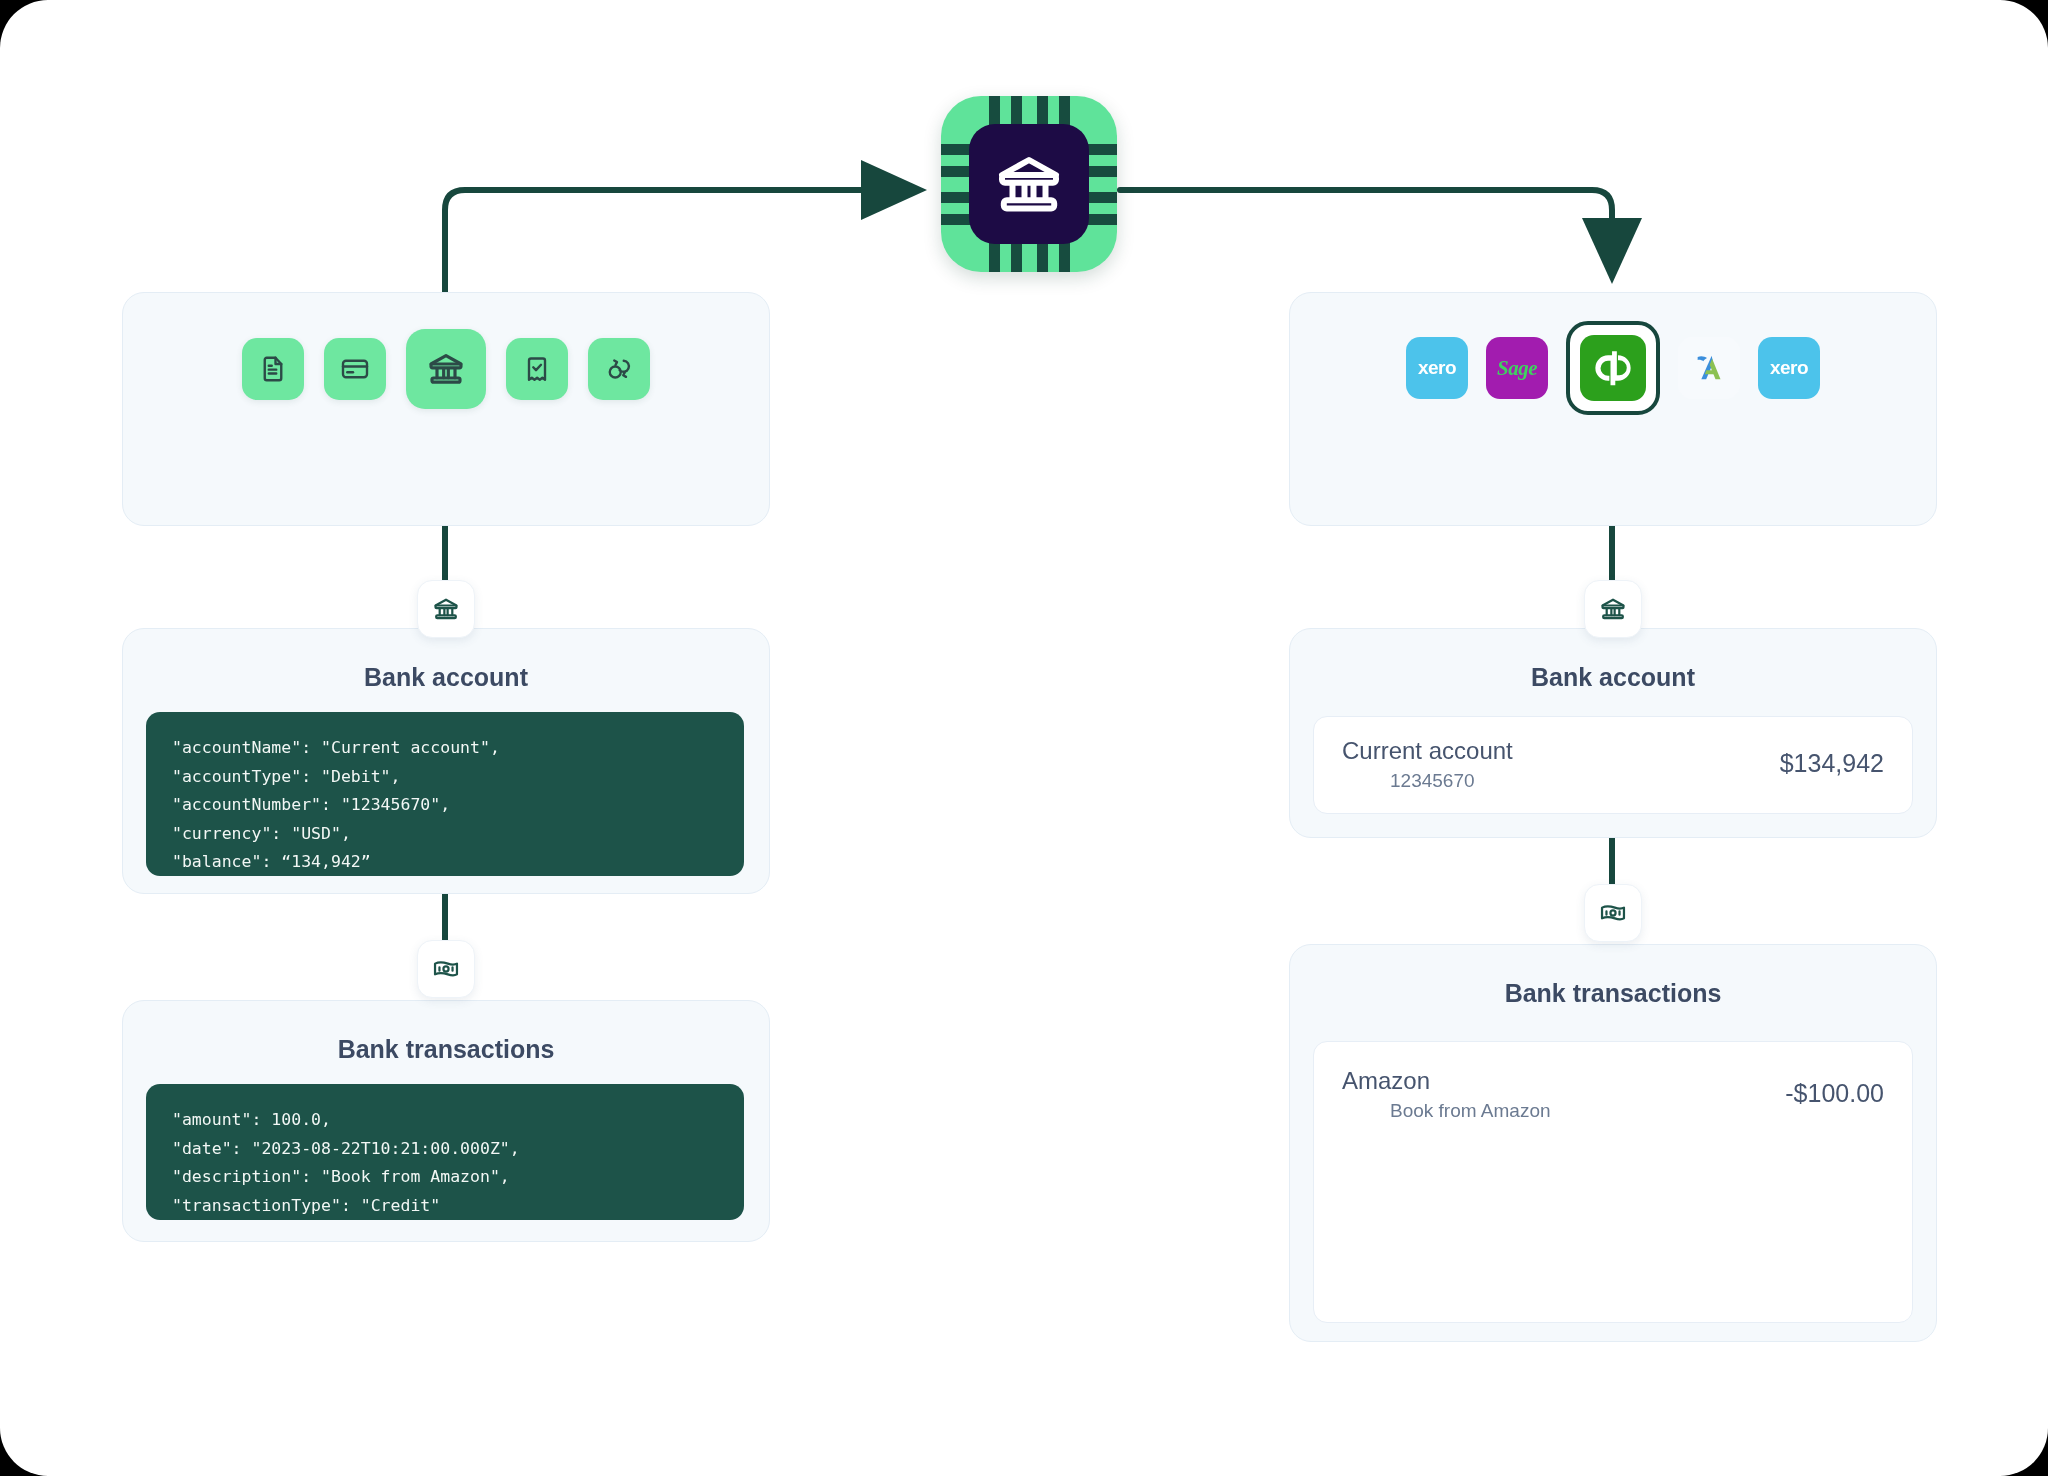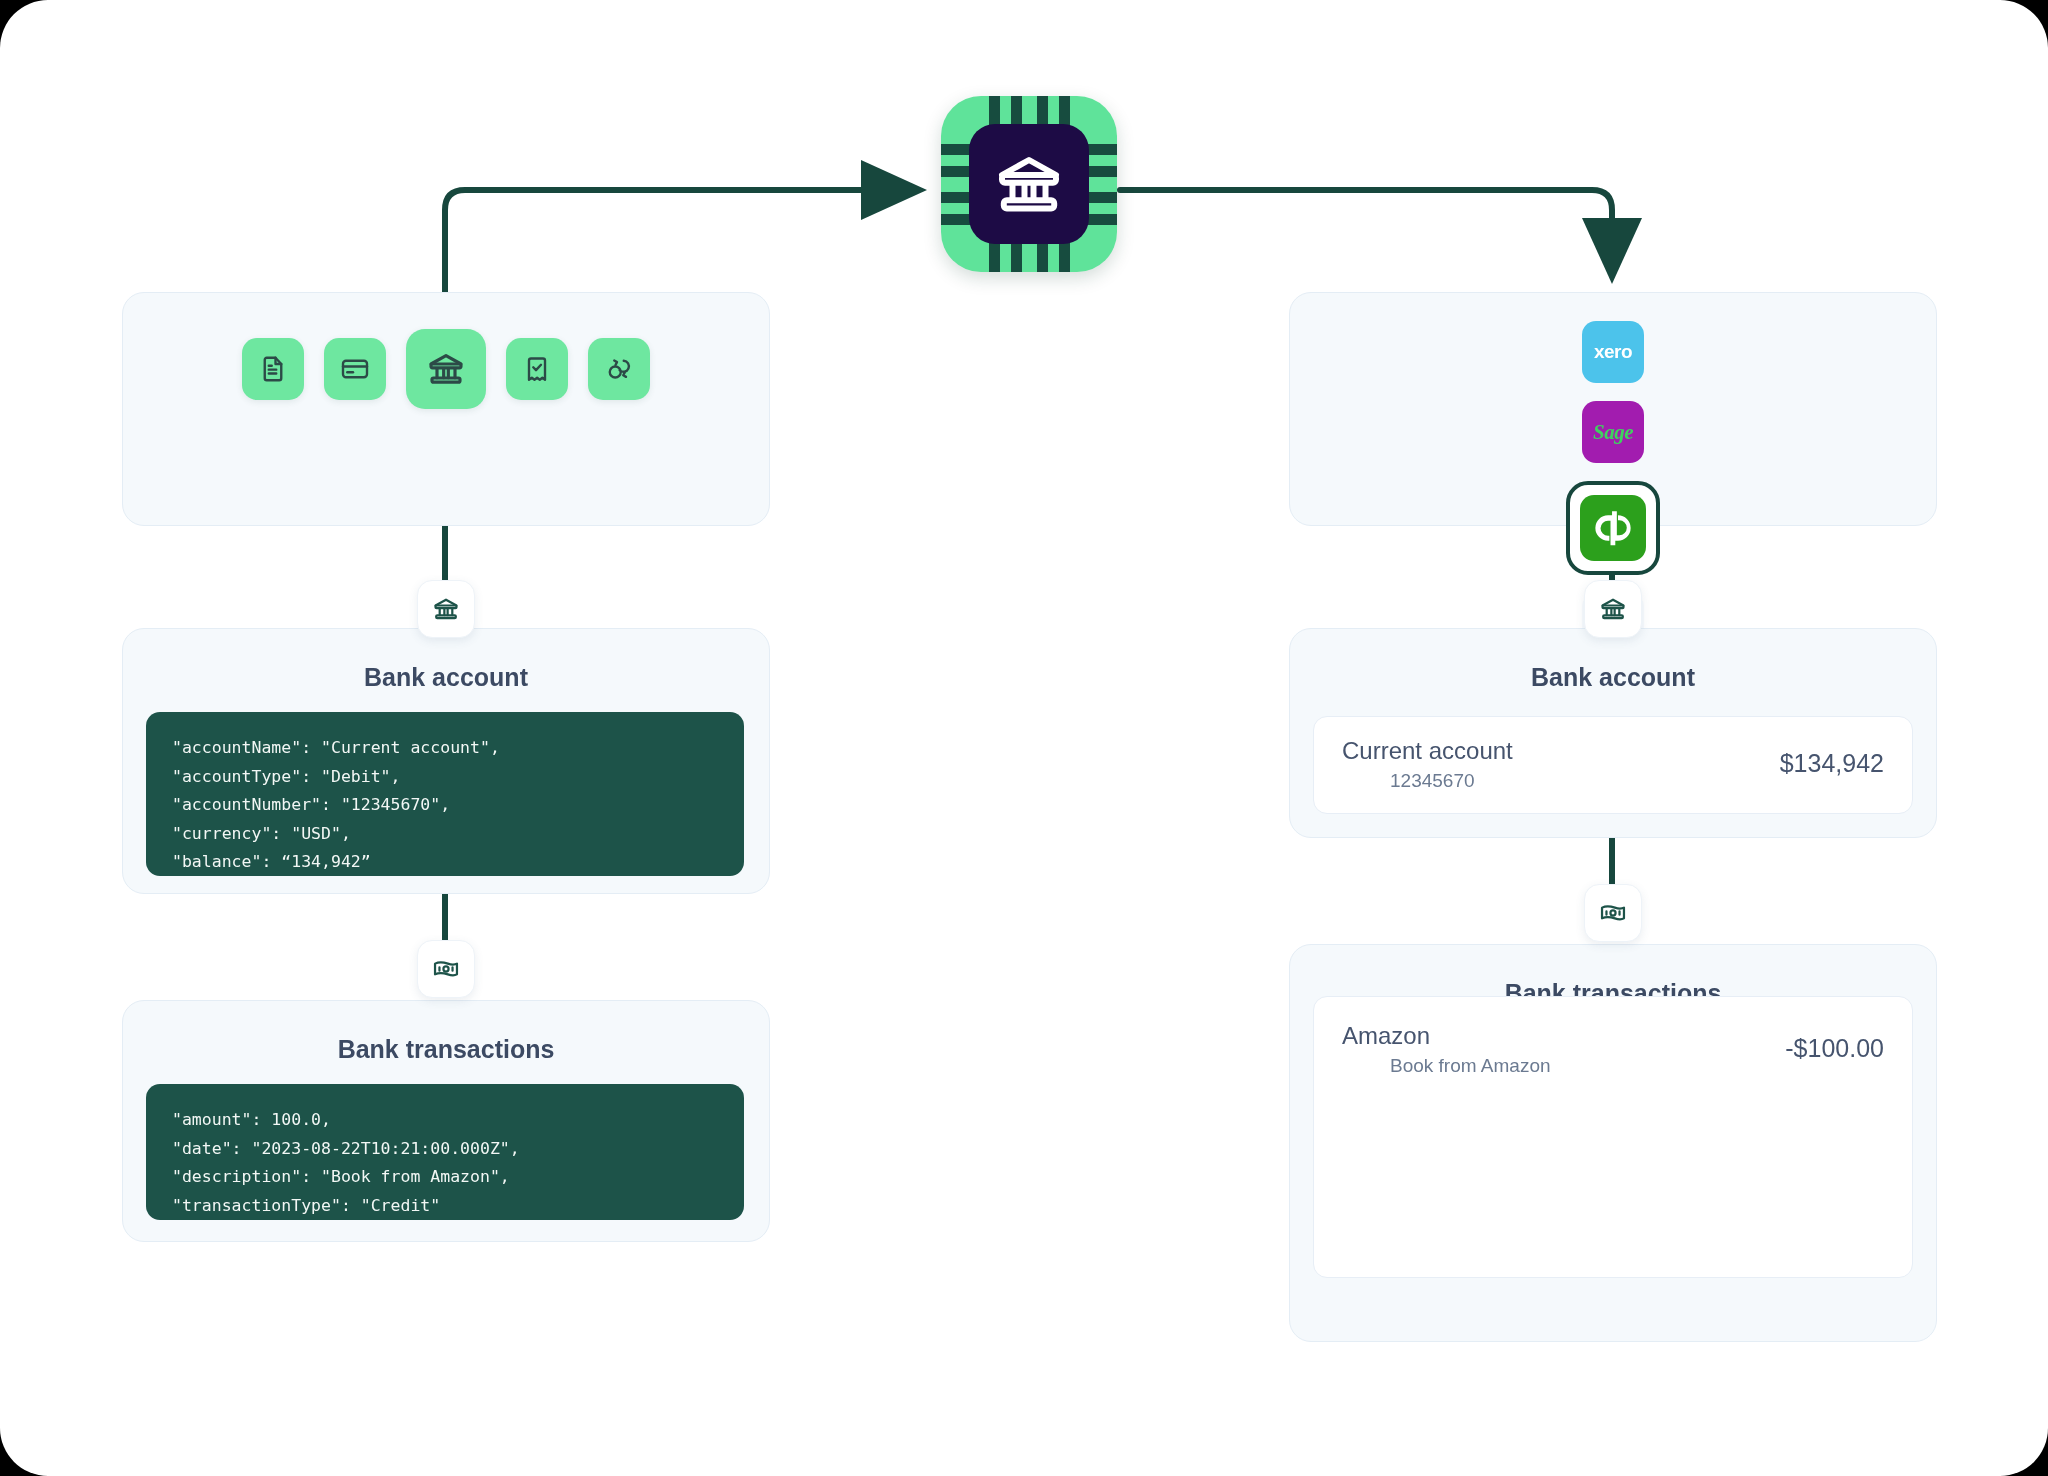--- a/index.html
+++ b/index.html
@@ -258,21 +258,21 @@
   </div>
   <div class="subcard" style="left:122px;top:1000px;width:646px;height:240px;">
     <div class="subcard-title">Bank transactions</div>
   </div>
   <div class="code" style="left:146px;top:1084px;width:598px;height:136px;">"amount": 100.0,
 "date": "2023-08-22T10:21:00.000Z",
 "description": "Book from Amazon",
 "transactionType": "Credit"</div>
 
   <div class="panel" style="left:1289px;top:292px;width:646px;height:232px;">
-    <div class="applogos" style="margin-top:28px;gap:18px;flex-direction:column;">
+    <div class="applogos" style="margin-top:28px;gap:18px;">
       <div class="brand xero">
         <span class="xero-txt">xero</span>
       </div>
       <div class="brand sage">
         <span class="sage-txt">Sage</span>
       </div>
       <div class="brand-sel-wrap">
         <div class="brand-sel">
           <svg width="46" height="46" viewBox="0 0 24 24">
             <path d="M9.4 5.4 a6.6 6.6 0 0 0 0 13.2 h.7 V16 h-.7 a3.9 3.9 0 0 1 0-7.8 h1.3 V21 h2.5 V5.4 Z" fill="#ffffff"></path>
@@ -318,21 +318,21 @@
   <div class="badge" style="left:1584px;top:884px;">
     <svg width="28" height="28" viewBox="0 0 24 24" fill="none" stroke="#1d5349" stroke-width="1.9" stroke-linecap="round" stroke-linejoin="round">
       <path d="M2.6 7.4 c4-2 8-1 11 0 c3 1 5.6 1.2 7.8 0 v9.2 c-2.2 1.2-4.8 1-7.8 0 c-3-1-7-2-11 0z"></path>
       <circle cx="12" cy="12" r="2.2"></circle>
       <path d="M6.4 10.6 v2.8 M17.6 10.6 v2.8"></path>
     </svg>
   </div>
   <div class="subcard" style="left:1289px;top:944px;width:646px;height:396px;">
     <div class="subcard-title">Bank transactions</div>
   </div>
-  <div class="listcard" style="left:1313px;top:996px;width:598px;height:280px;">
+  <div class="listcard" style="left:1313px;top:1041px;width:598px;height:280px;">
     <div class="row" style="height:103px;">
       <div>
         <div class="row-name">Amazon</div>
         <div class="row-sub">Book from Amazon</div>
       </div>
       <div class="row-amt">-$100.00</div>
     </div>
   </div>
 
 </div>

